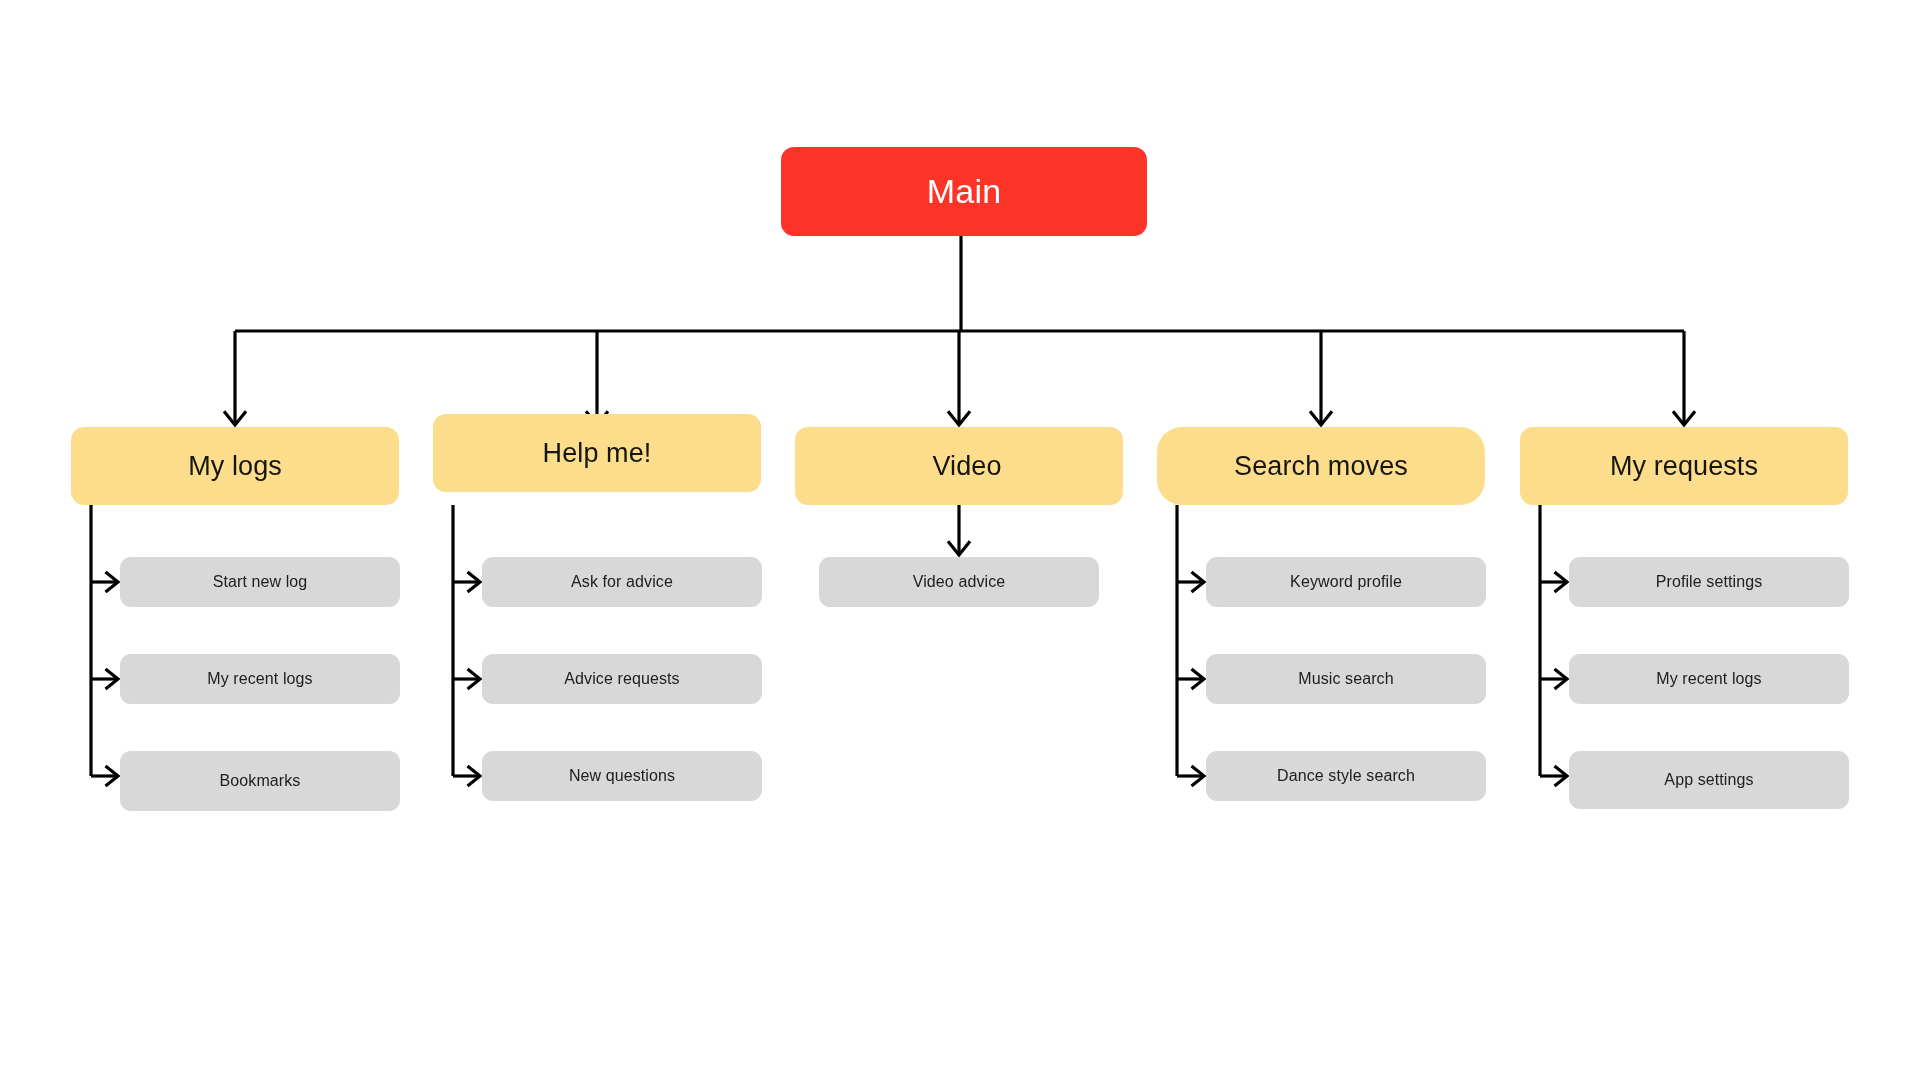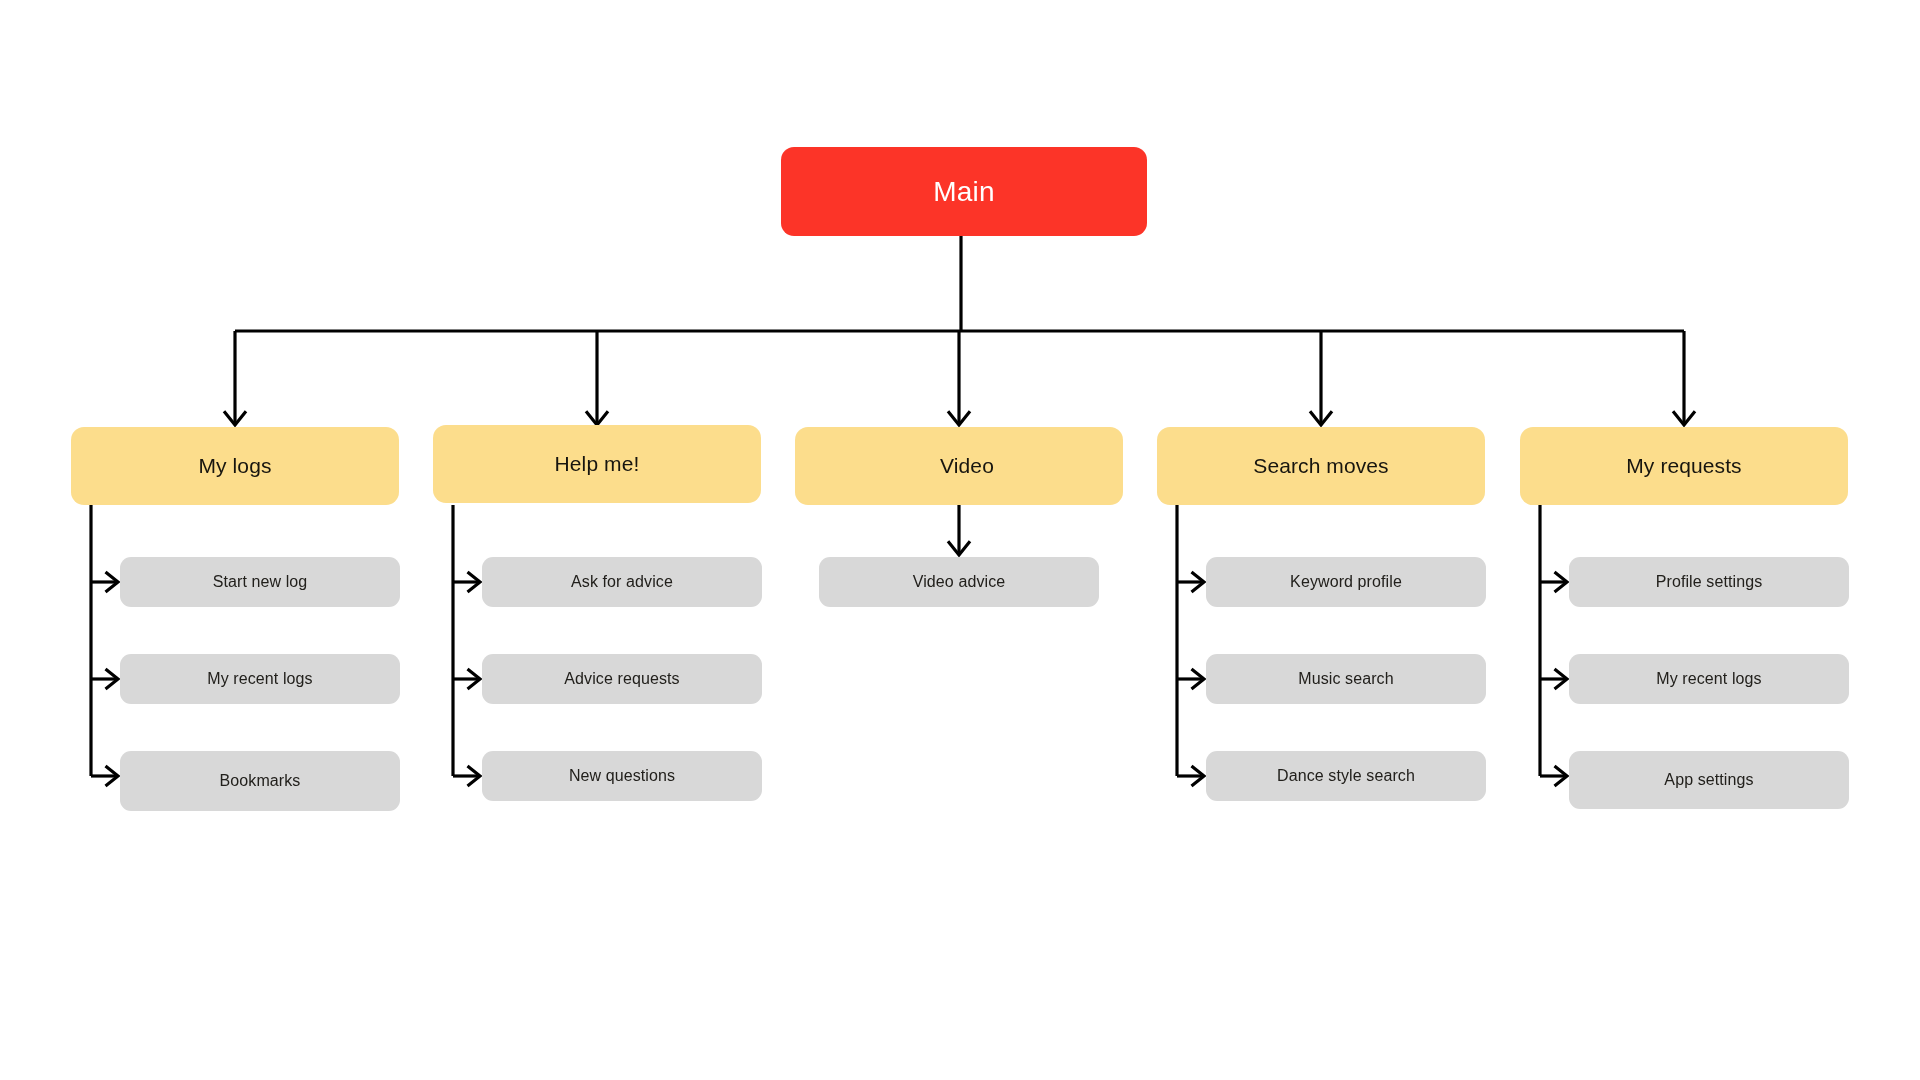--- a/index.html
+++ b/index.html
@@ -37,30 +37,30 @@
     justify-content: center;
     box-sizing: border-box;
     text-align: center;
     white-space: nowrap;
   }
 
   .node-root {
     background: #fc3428;
     color: #ffffff;
     border-radius: 13px;
-    font-size: 28px;
+    font-size: 34px;
     font-weight: 400;
     letter-spacing: 0.2px;
   }
 
   .node-section {
     background: #fcdd8c;
     color: #17150f;
     border-radius: 13px;
-    font-size: 21px;
+    font-size: 27px;
     font-weight: 400;
     letter-spacing: 0.1px;
   }
 
   .node-leaf {
     background: #d8d8d8;
     color: #22201c;
     border-radius: 11px;
     font-size: 16px;
     font-weight: 400;
@@ -114,27 +114,27 @@
       <polyline points="1554.5,669 1567,679 1554.5,689" fill="none" stroke="#000000" stroke-width="3.2" stroke-linecap="butt" stroke-linejoin="miter"></polyline>
       <line x1="1540" y1="776" x2="1567" y2="776" stroke="#000000" stroke-width="3.2" stroke-linecap="butt"></line>
       <polyline points="1554.5,766 1567,776 1554.5,786" fill="none" stroke="#000000" stroke-width="3.2" stroke-linecap="butt" stroke-linejoin="miter"></polyline>
     </svg>
   <div id="nodes">
       <div class="node node-root" style="left: 781px; top: 147px; width: 366px; height: 89px;">Main</div>
       <div class="node node-section" style="left: 71px; top: 427px; width: 328px; height: 78px;">My logs</div>
       <div class="node node-leaf" style="left: 120px; top: 557px; width: 280px; height: 50px;">Start new log</div>
       <div class="node node-leaf" style="left: 120px; top: 654px; width: 280px; height: 50px;">My recent logs</div>
       <div class="node node-leaf" style="left: 120px; top: 751px; width: 280px; height: 60px;">Bookmarks</div>
-      <div class="node node-section" style="left: 433px; top: 425px; width: 328px; height: 78px;">Help me!</div>
+      <div class="node node-section" style="left: 433px; top: 414px; width: 328px; height: 78px;">Help me!</div>
       <div class="node node-leaf" style="left: 482px; top: 557px; width: 280px; height: 50px;">Ask for advice</div>
       <div class="node node-leaf" style="left: 482px; top: 654px; width: 280px; height: 50px;">Advice requests</div>
       <div class="node node-leaf" style="left: 482px; top: 751px; width: 280px; height: 50px;">New questions</div>
       <div class="node node-section" style="left: 795px; top: 427px; width: 328px; height: 78px; padding-left: 16px;">Video</div>
       <div class="node node-leaf" style="left: 819px; top: 557px; width: 280px; height: 50px;">Video advice</div>
-      <div class="node node-section" style="left: 1157px; top: 427px; width: 328px; height: 78px;">Search moves</div>
+      <div class="node node-section" style="left: 1157px; top: 427px; width: 328px; height: 78px; border-radius: 25px;">Search moves</div>
       <div class="node node-leaf" style="left: 1206px; top: 557px; width: 280px; height: 50px;">Keyword profile</div>
       <div class="node node-leaf" style="left: 1206px; top: 654px; width: 280px; height: 50px;">Music search</div>
       <div class="node node-leaf" style="left: 1206px; top: 751px; width: 280px; height: 50px;">Dance style search</div>
       <div class="node node-section" style="left: 1520px; top: 427px; width: 328px; height: 78px;">My requests</div>
       <div class="node node-leaf" style="left: 1569px; top: 557px; width: 280px; height: 50px;">Profile settings</div>
       <div class="node node-leaf" style="left: 1569px; top: 654px; width: 280px; height: 50px;">My recent logs</div>
       <div class="node node-leaf" style="left: 1569px; top: 751px; width: 280px; height: 58px;">App settings</div>
     </div>
 </div>
 

